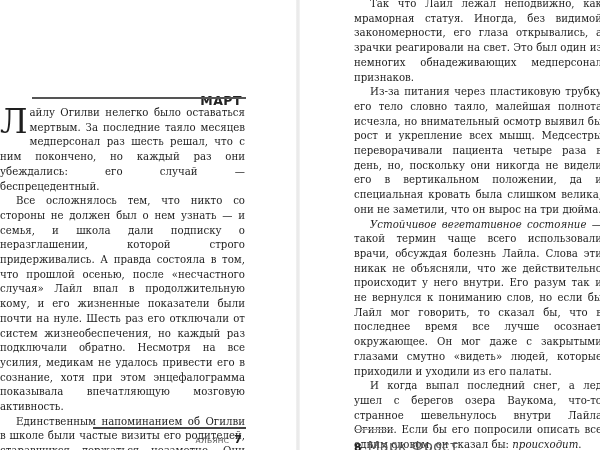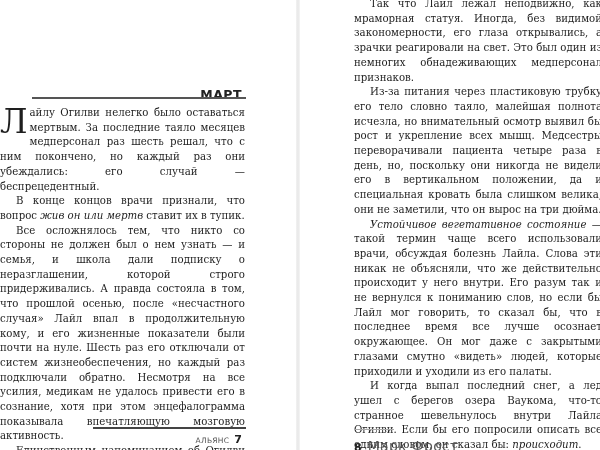--- a/index.html
+++ b/index.html
@@ -23,21 +23,21 @@
     line-height: 14.7px;
     text-align: justify;
     hyphens: manual;
   }
   .left-text { left: 0; top: 106px; width: 245px; }
   .right-text { left: 354px; top: 0px; width: 248px; }
   .text-block p { margin: 0; text-indent: 16px; }
   .text-block p.noindent { text-indent: 0; }
   .text-block em { font-style: italic; }
   .chapter-title {
-    position: absolute; right: 54px; top: 87px;
+    position: absolute; right: 54px; top: 93px;
     font-family: "DejaVu Sans", "Liberation Sans", sans-serif;
     font-weight: bold; font-size: 12.5px; letter-spacing: 0.5px;
     color: #222;
   }
   .chapter-rule {
     position: absolute; left: 32px; top: 97px; width: 214px; height: 2px;
     background: #555;
   }
   .dropcap {
     float: left;
@@ -75,21 +75,20 @@
 <div class="spread">
 
   <div class="page page-left">
     <div class="chapter-title">МАРТ</div>
     <div class="chapter-rule"></div>
 
     <div class="text-block left-text">
       <p class="noindent">
         <span class="dropcap">Л</span>
       <span>айлу Огилви нелегко было оставаться мертвым. За последние таяло месяцев медперсонал раз шесть решал, что с ним покончено, но каждый раз они убеждались: его случай — беспрецедентный.</span></p>
-      <p><span>В конце концов врачи признали, что вопрос </span><em>жив он или мертв</em><span> ставит их в тупик.</span></p>
       <p><span>Все осложнялось тем, что никто со стороны не должен был о нем узнать — и семья, и школа дали подписку о неразглашении, которой строго придерживались. А правда состояла в том, что прошлой осенью, после «несчастного случая» Лайл впал в продолжительную кому, и его жизненные показатели были почти на нуле. Шесть раз его отключали от систем жизнеобеспечения, но каждый раз подключали обратно. Несмотря на все усилия, медикам не удалось привести его в сознание, хотя при этом энцефалограмма показывала впечатляющую мозговую активность.</span></p>
       <p><span>Единственным напоминанием об Огилви в школе были частые визиты его родителей, старавшихся держаться незаметно. Они даже не стали спорить с врачами, когда те, предрекая фатальные последствия, запретили переводить их сына из реанимационного отделения в школьный медицинский центр. Ведь Лайл был не столько пациентом, сколько заключенным, и если бы он вдруг пришел в сознание, ему предъявили бы обвинения в многочисленных преступлениях.</span></p>
     </div>
 
     <div class="footer-rule-left"></div>
     <div class="footer-left">
       <span class="running-head">АЛЬЯНС</span>
       <span class="page-num">7</span>
     </div>
   </div>

